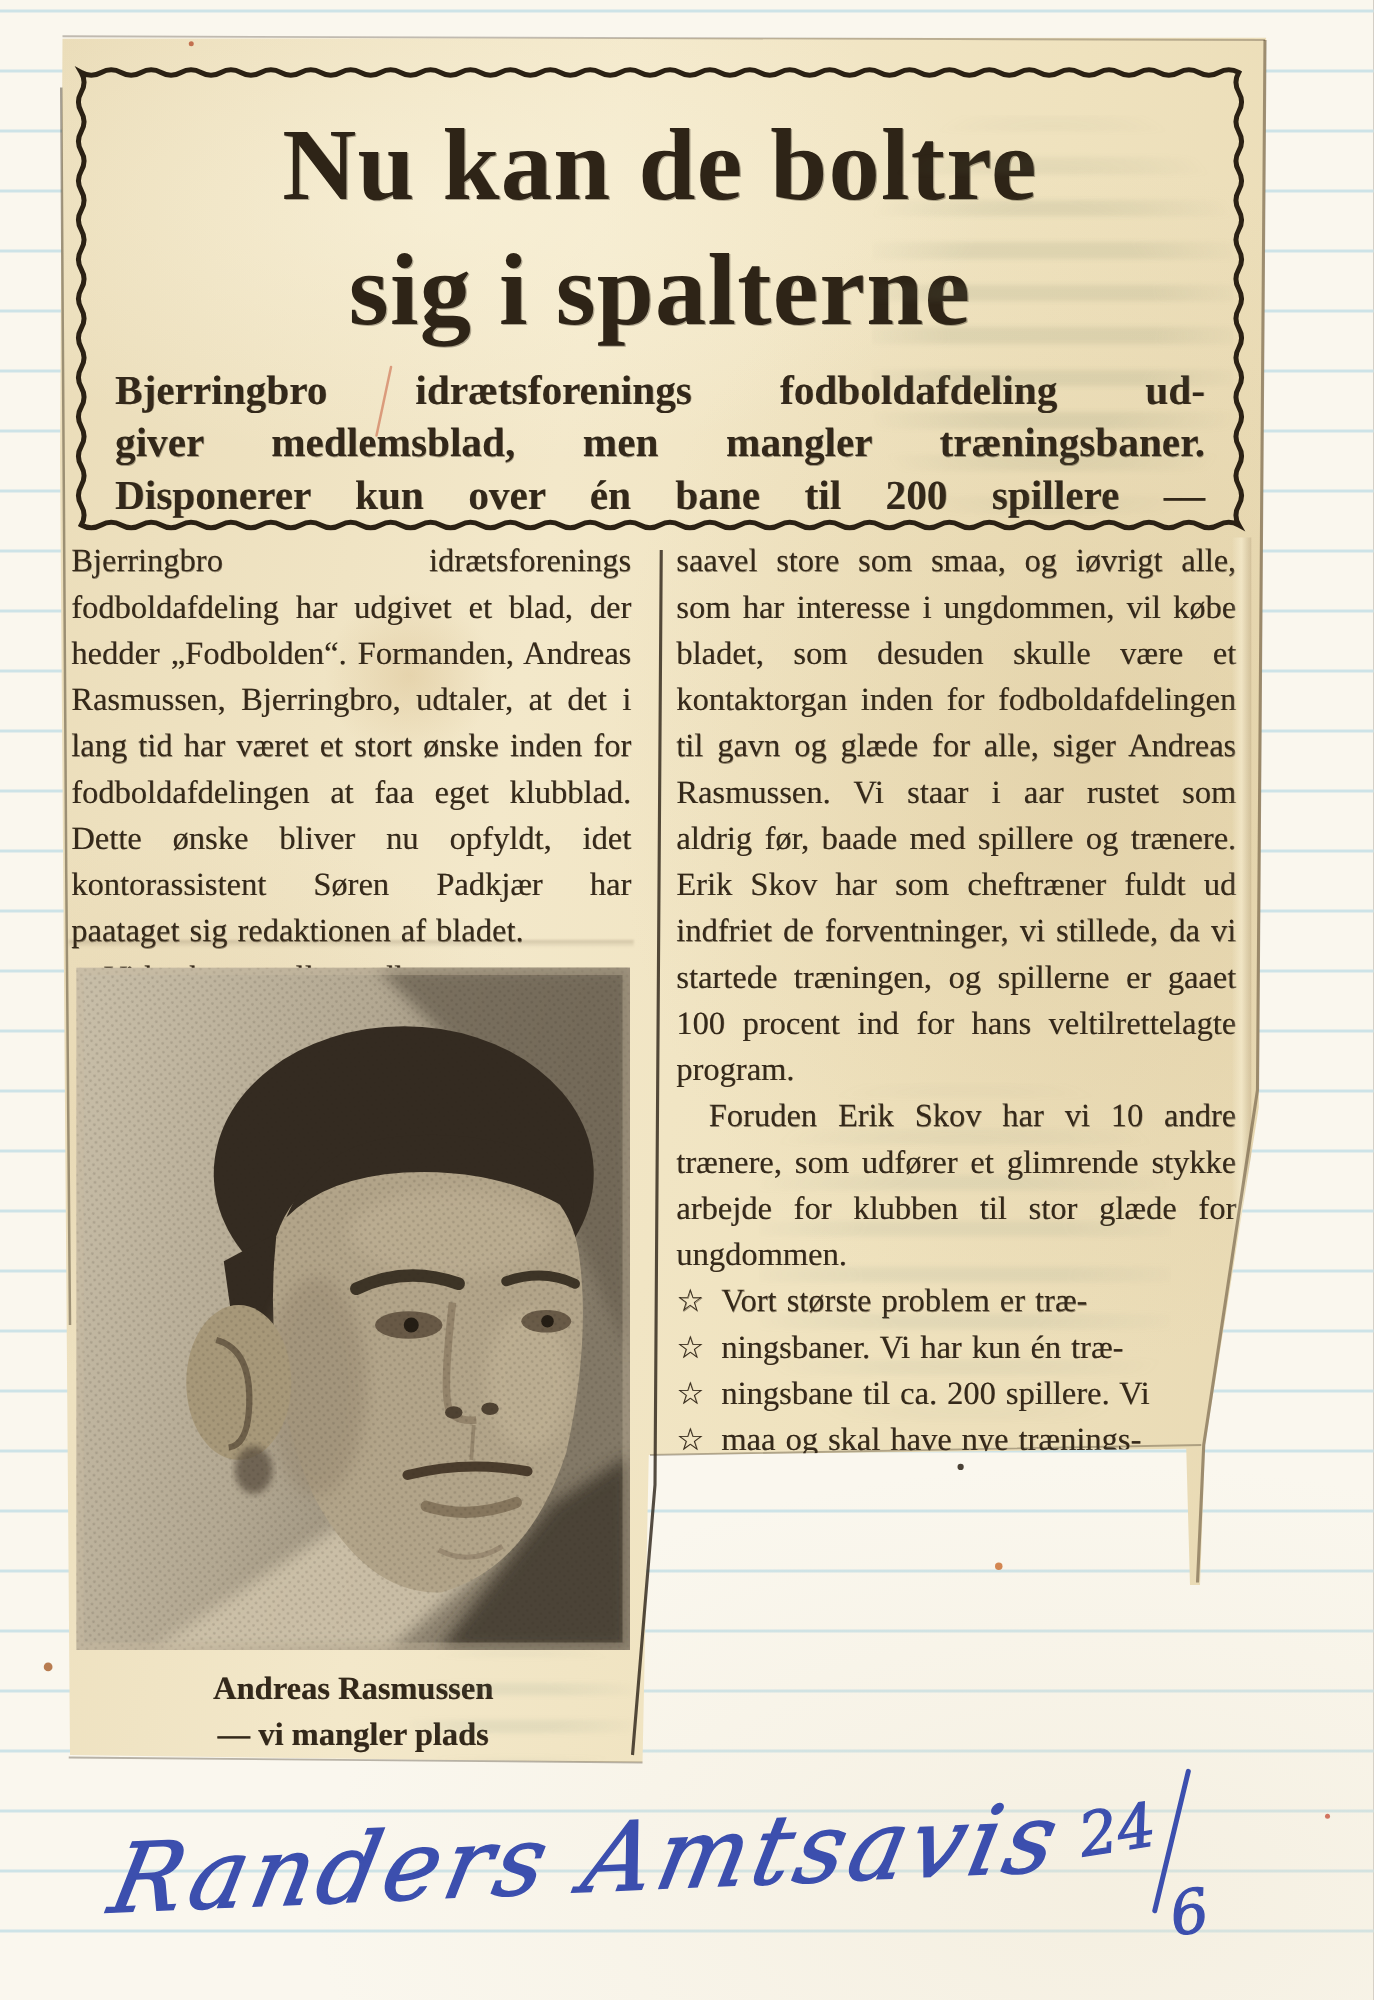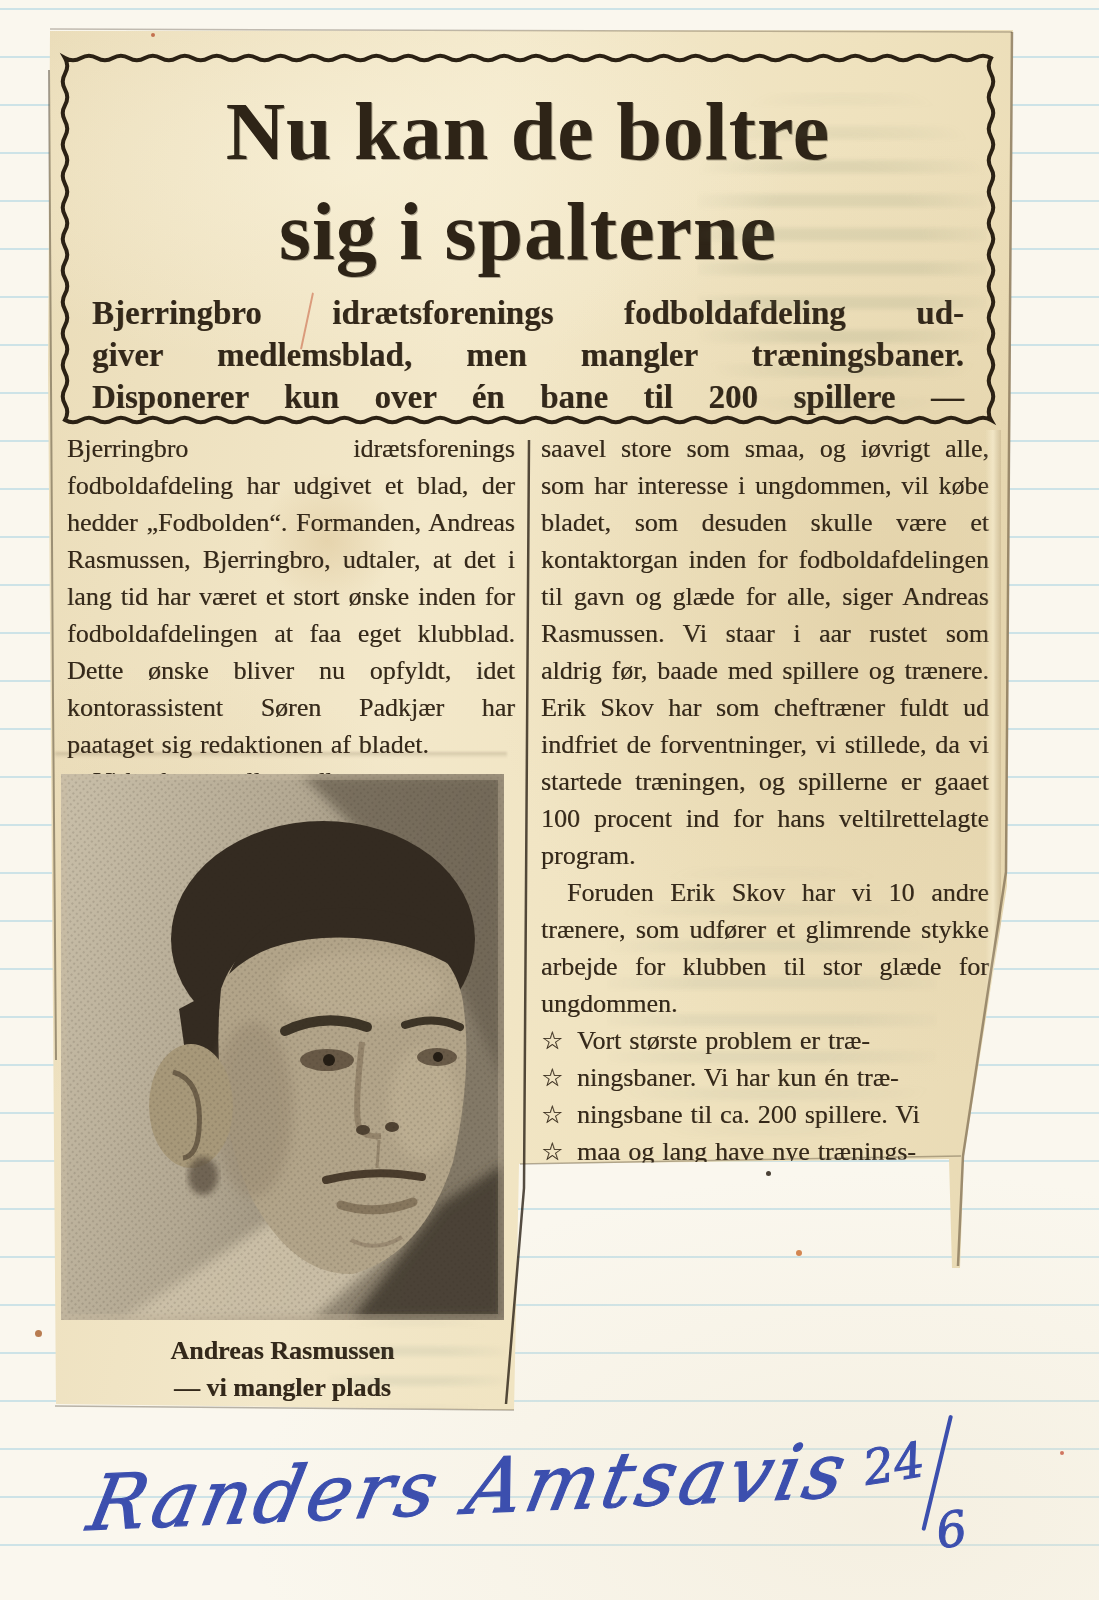--- a/index.html
+++ b/index.html
@@ -36,21 +36,21 @@
     text-align:center; color:#2e2417; text-shadow:1px 1px 0 rgba(46,36,23,.35);
   }
   .subhead{width:872px; margin:10px auto 0;}
   .subhead-line{
     font-weight:bold; font-size:33px; line-height:42px; color:#33281a;
     text-align:justify; text-align-last:justify; text-shadow:.5px .4px 0 rgba(51,40,26,.4);
   }
   
   .body-text{font-size:26px; line-height:37px; text-align:justify; word-spacing:1.5px;
     color:#35291a; text-shadow:.4px .3px 0 rgba(53,41,26,.5);}
-  .col-left{position:absolute; left:20px; top:404px; width:448px;}
+  .col-left{position:absolute; left:10px; top:404px; width:448px;}
   .col-right{position:absolute; left:494px; top:404px; width:448px;}
   .para{margin:0;}
   .para.indent{text-indent:26px;}
   .star-row{display:flex;}
   .star{width:36px; flex:0 0 36px; font-family:"DejaVu Sans", sans-serif; font-size:25px; line-height:37px;}
   .star-text{flex:1; white-space:nowrap; line-height:37px;}
   
   .photo{position:absolute; left:14px; top:748px; width:443px; height:546px;}
   .photo svg{display:block; width:100%; height:100%;}
   .caption{position:absolute; left:14px; top:1306px; width:443px;
@@ -118,21 +118,21 @@
         <div class="star-row">
           <span class="star">☆</span>
           <span class="star-text">ningsbaner. Vi har kun én træ-</span>
           </div>
         <div class="star-row">
           <span class="star">☆</span>
           <span class="star-text">ningsbane til ca. 200 spillere. Vi</span>
           </div>
         <div class="star-row">
           <span class="star">☆</span>
-          <span class="star-text">maa og lang have nye trænings-</span>
+          <span class="star-text">maa og skal have nye trænings-</span>
           </div>
         <div class="star-row">
           <span class="star">☆</span>
           <span class="star-text">baner nu og ikke om tre aar, ud-</span>
           </div>
         <div class="star-row">
           <span class="star">☆</span>
           <span class="star-text">taler han. Det maa baade idræts-</span>
           </div>
         <div class="star-row">

